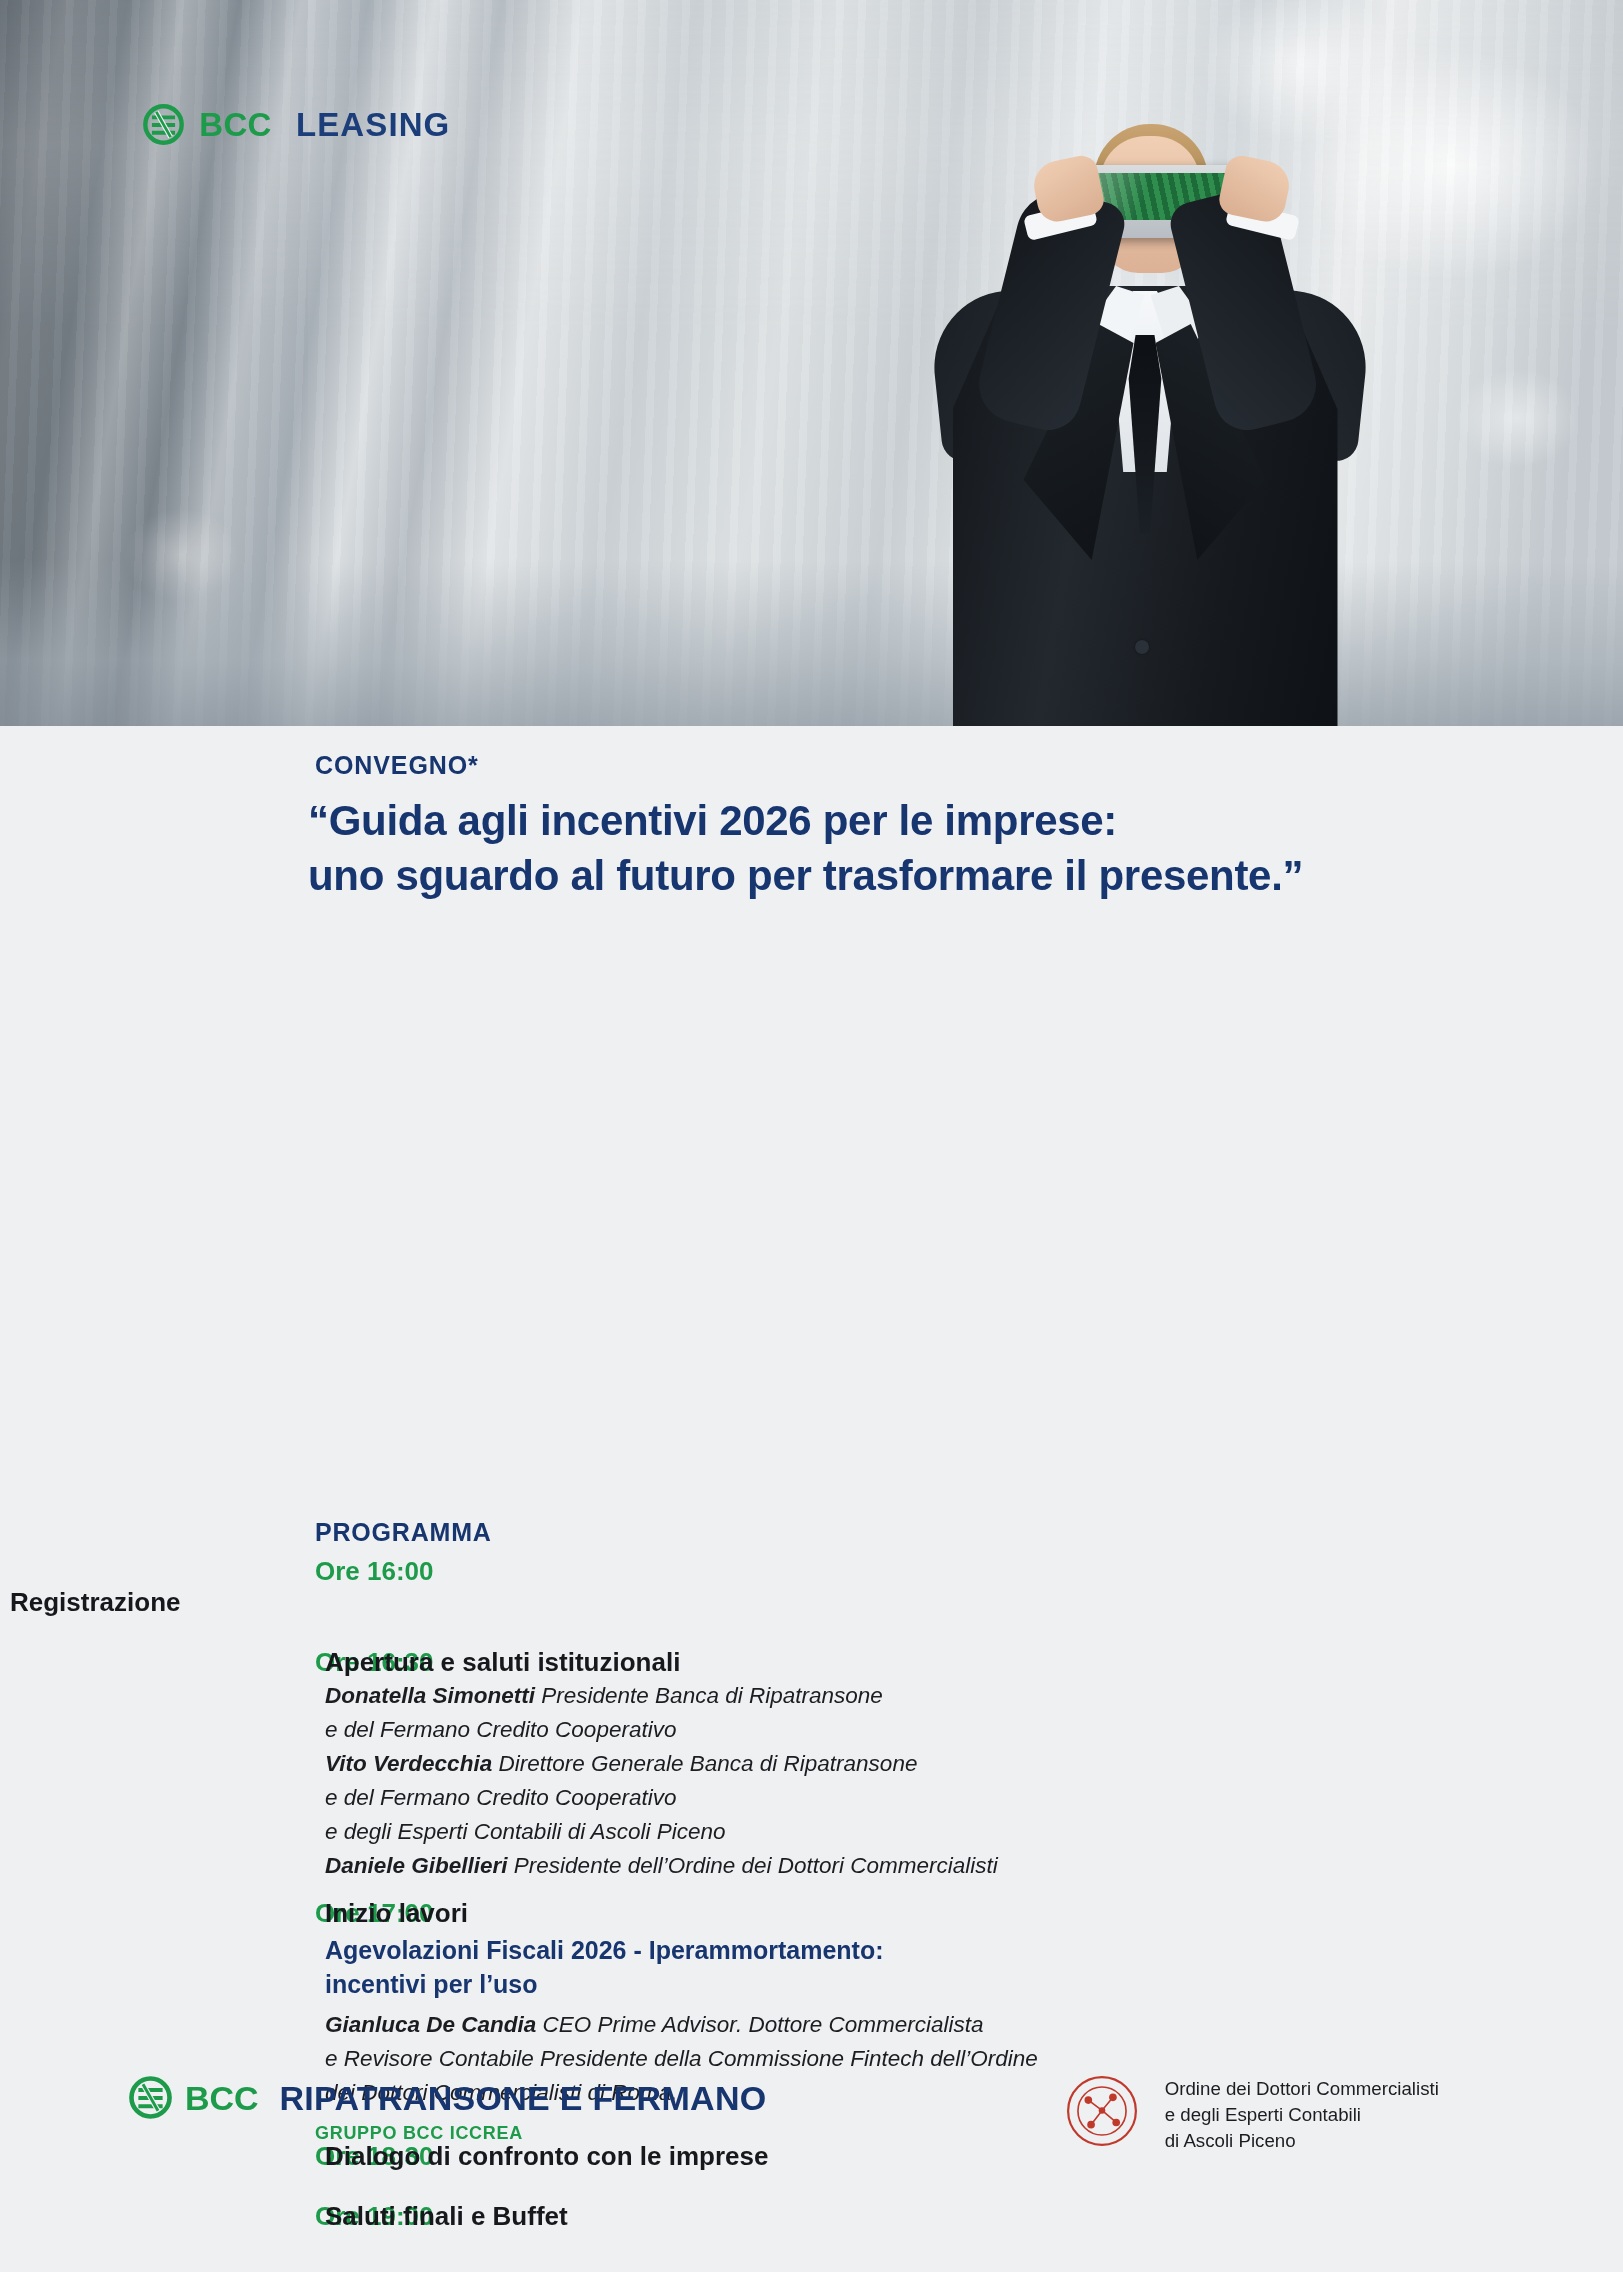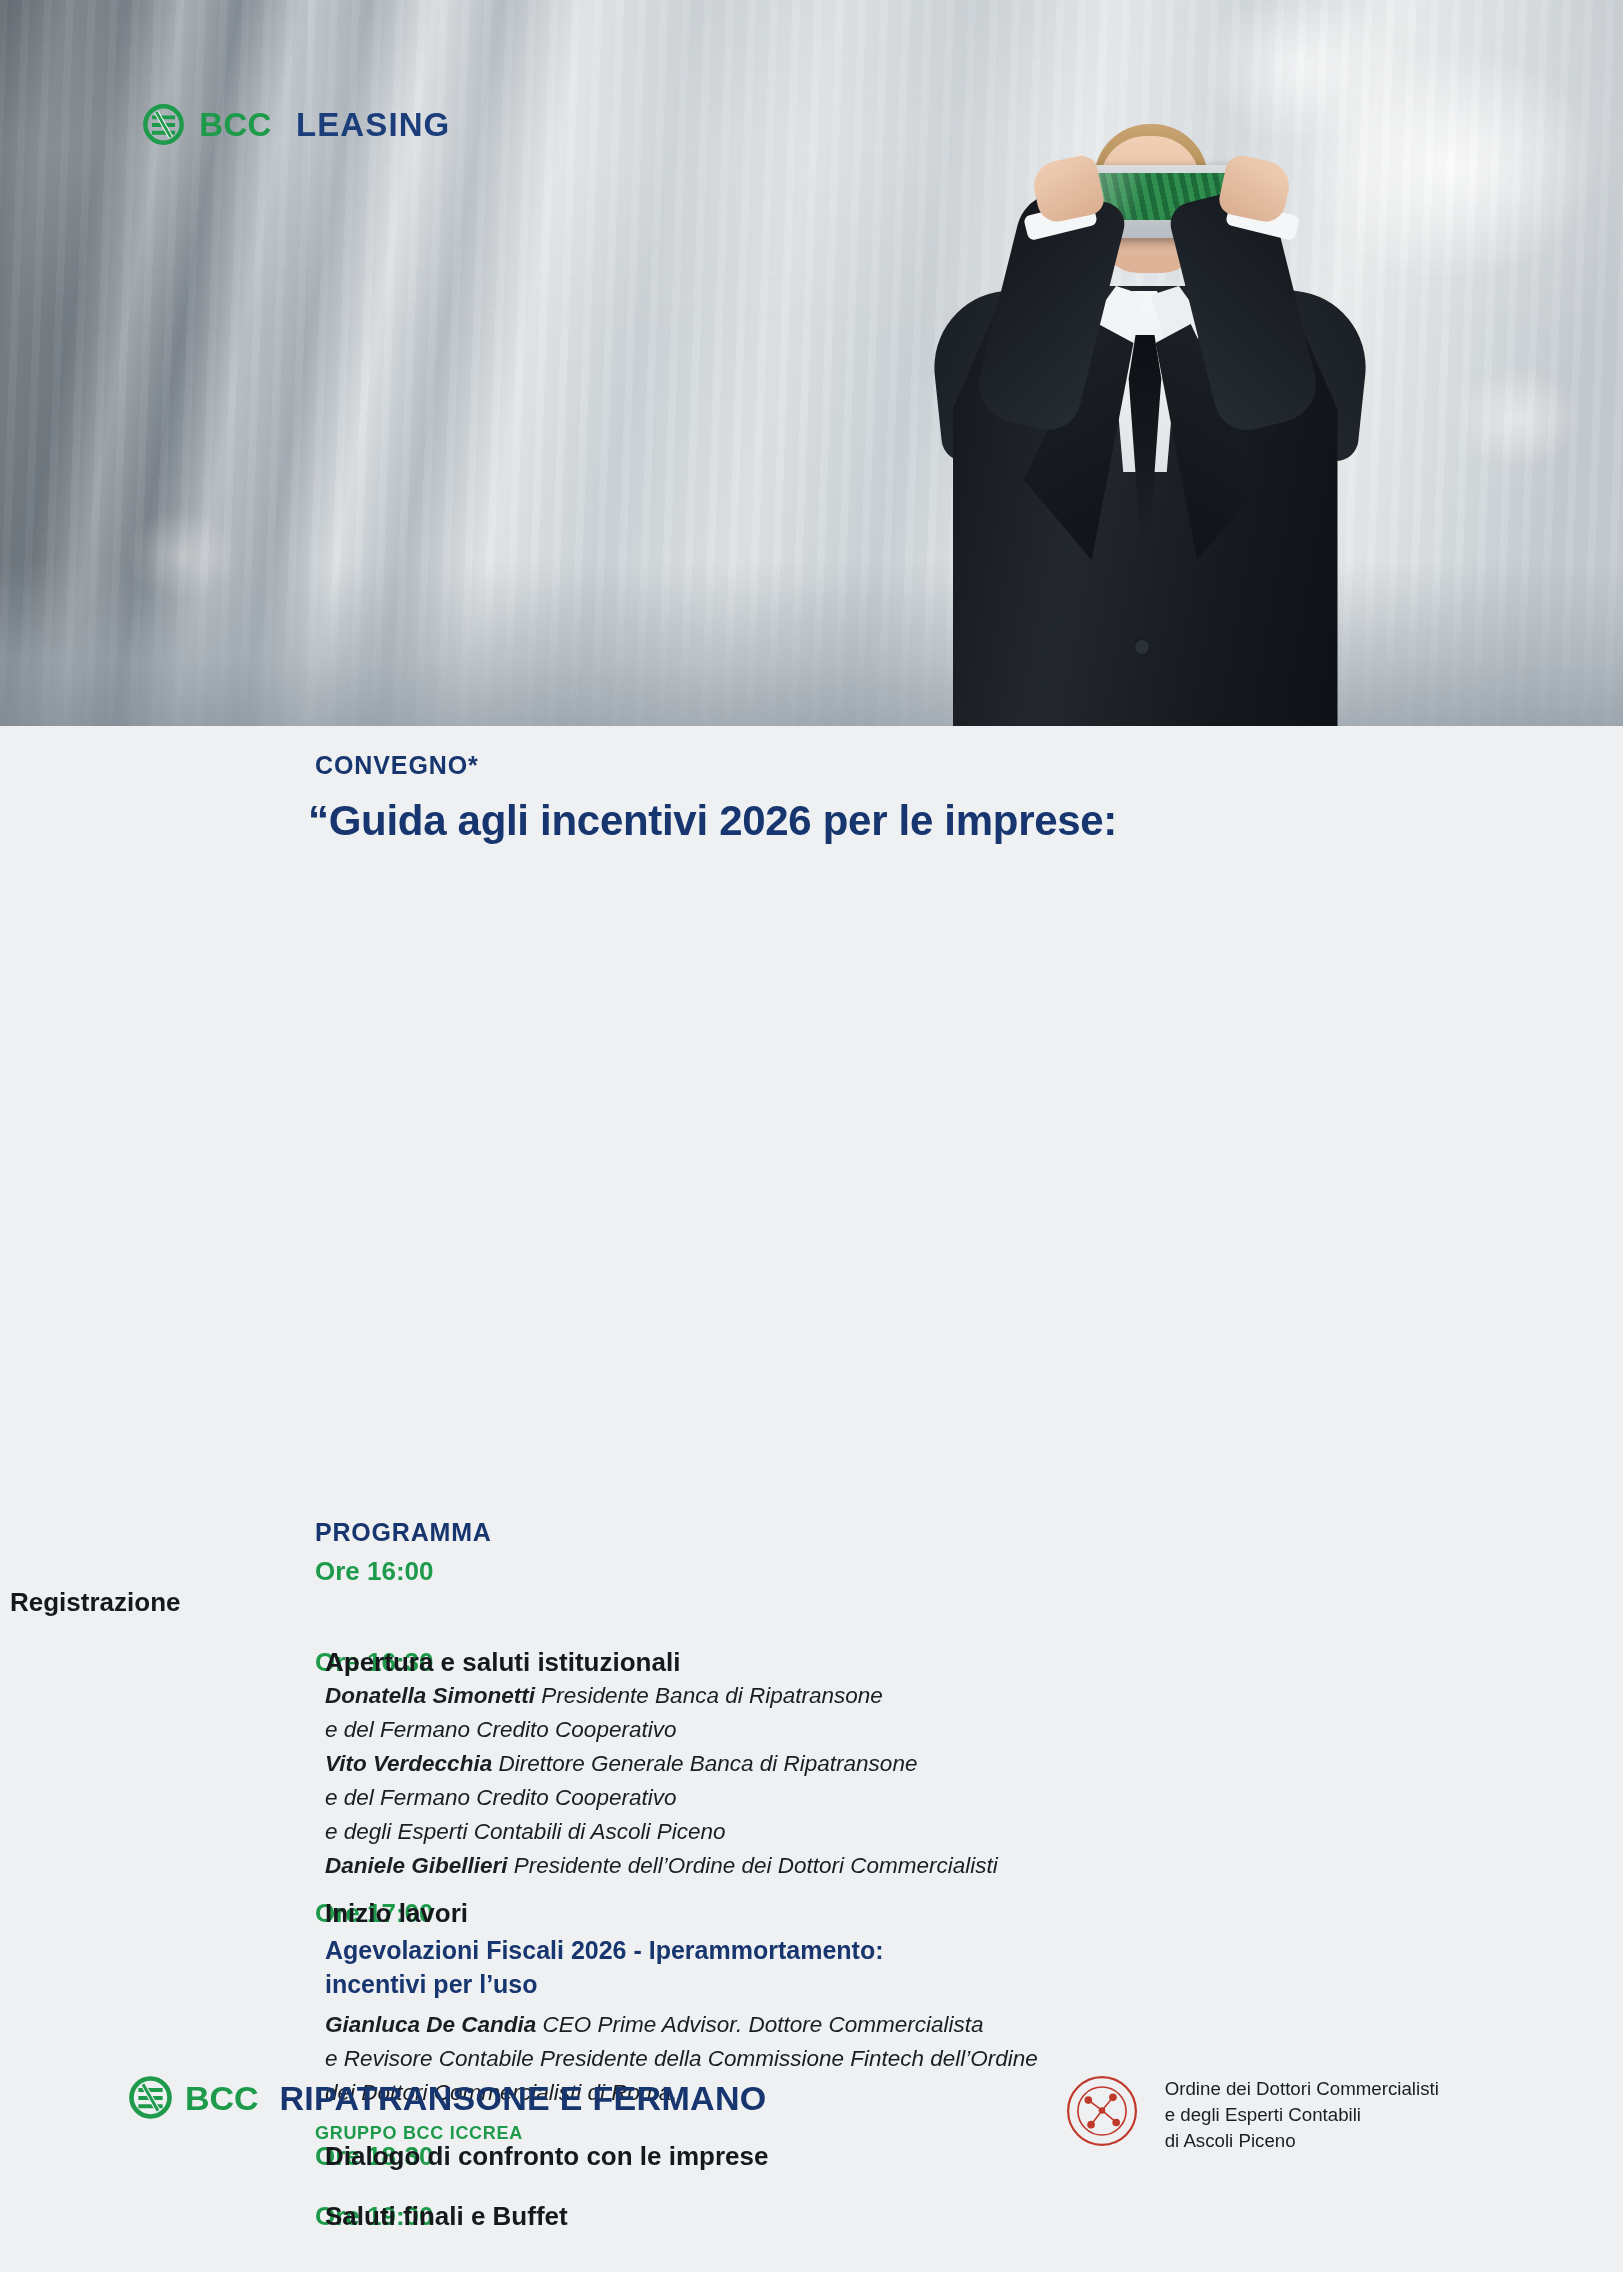--- a/index.html
+++ b/index.html
@@ -262,20 +262,21 @@
       <span class="leasing-word">LEASING</span>
     </div>
   </div>
 
   <div class="content">
 
     <div class="kicker">CONVEGNO*</div>
 
     <div class="title">
       <div>“Guida agli incentivi 2026 per le imprese:</div>
+      <div>uno sguardo al futuro per trasformare il presente.”</div>
     </div>
 
     <div class="programma">PROGRAMMA</div>
 
     <div class="schedule">
 
       <div class="row" style="margin-bottom:29px;flex-direction:column;">
         <div class="time">Ore 16:00</div>
         <div class="row-body">
           <div class="row-title">Registrazione</div>

